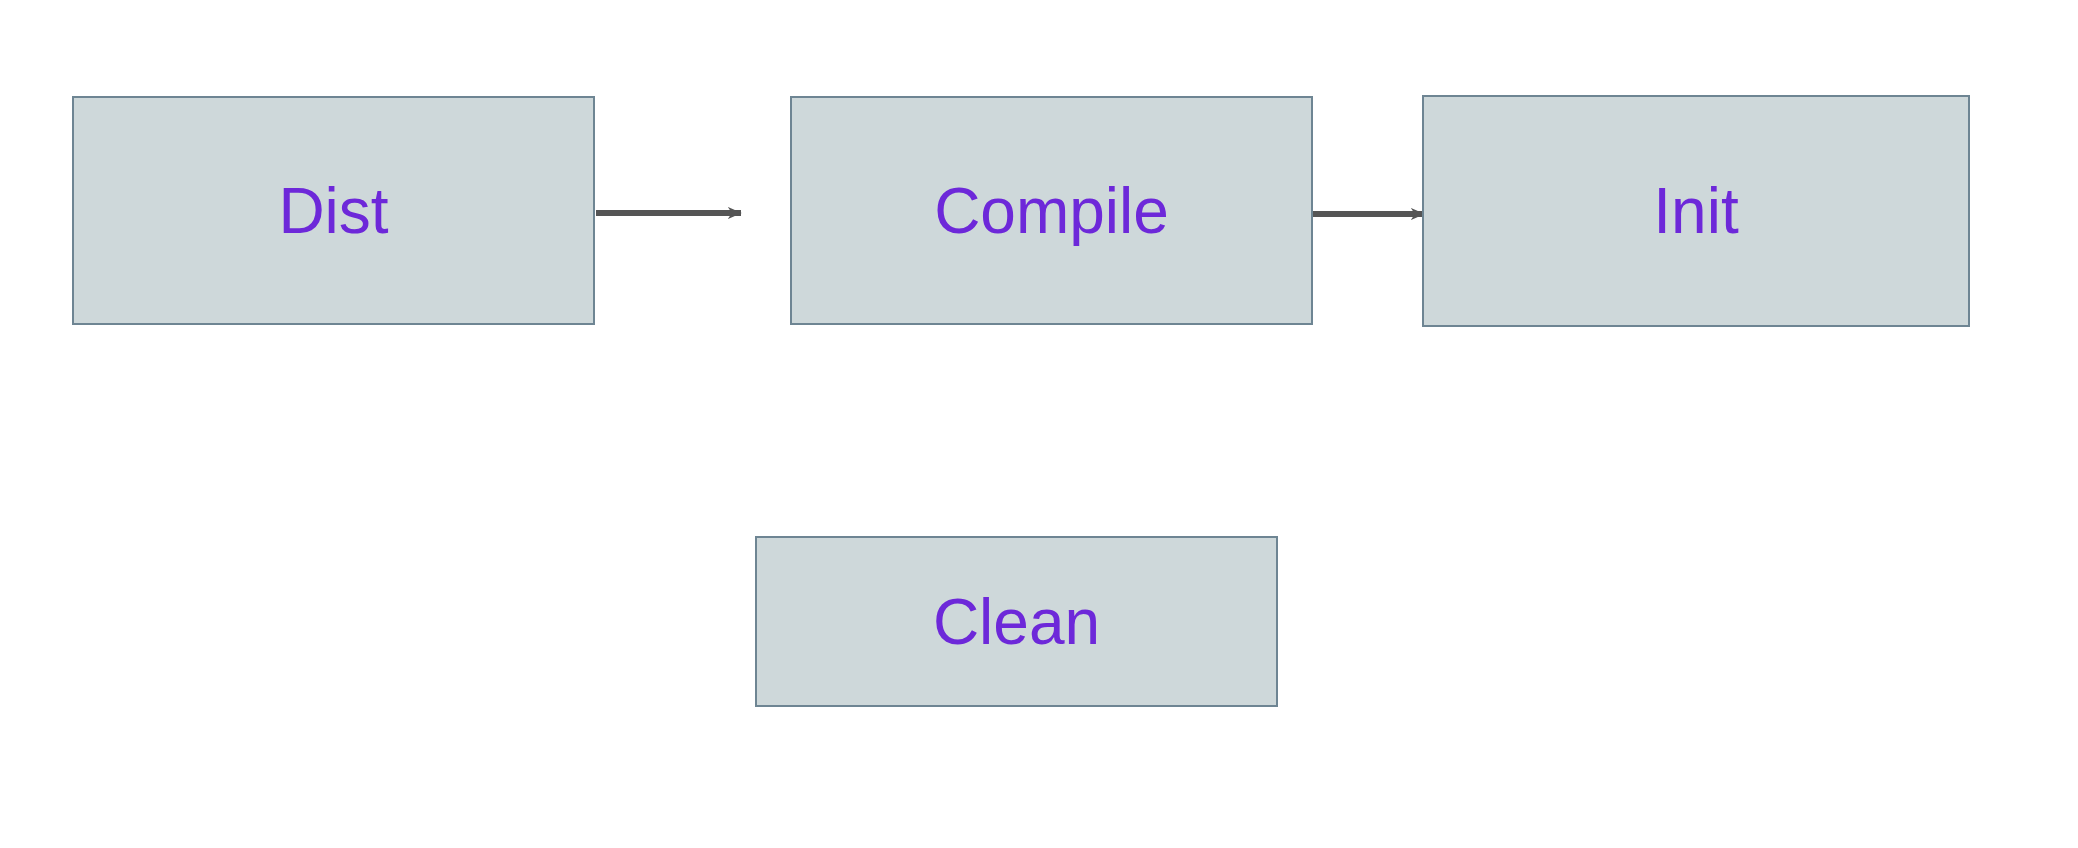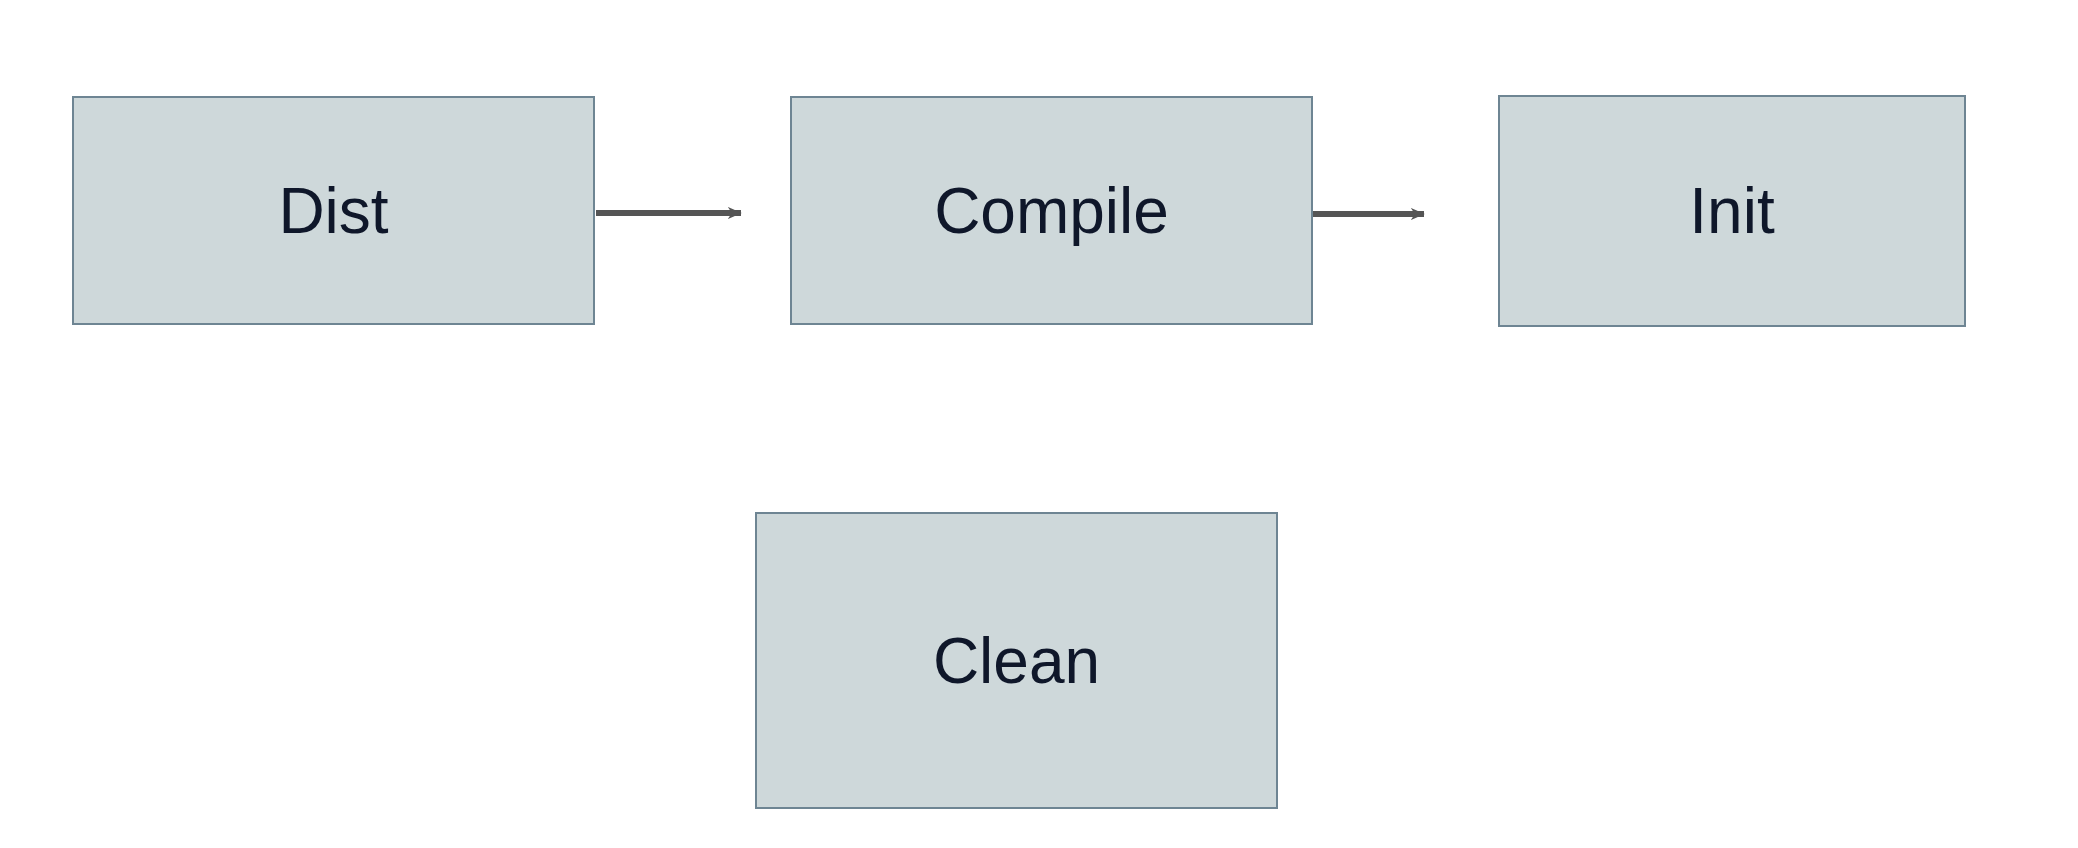--- a/index.html
+++ b/index.html
@@ -26,21 +26,21 @@
     display: flex;
     align-items: center;
     justify-content: center;
     user-select: none;
   }
   .node-label {
     font-family: "Liberation Sans", sans-serif;
     font-size: 64px;
     font-weight: 400;
     line-height: 1;
-    color: #0f172a;
+    color: #6d28d9;
     letter-spacing: 0px;
     white-space: nowrap;
   }
   .edge-layer {
     position: absolute;
     left: 0;
     top: 0;
     width: 2078px;
     height: 848px;
     pointer-events: none;
@@ -68,21 +68,21 @@
   </svg>
 
   <div class="node" style="left:72px; top:96px; width:523px; height:229px;">
     <span class="node-label">Dist</span>
   </div>
 
   <div class="node" style="left:755px; top:96px; width:523px; height:229px;margin-left:35px;">
     <span class="node-label">Compile</span>
   </div>
 
-  <div class="node" style="left:1498px; top:95px; width:468px; height:232px;">
+  <div class="node" style="left:1422px; top:95px; width:548px; height:232px;">
     <span class="node-label">Init</span>
   </div>
 
-  <div class="node" style="left:755px; top:512px; width:523px; height:297px;">
+  <div class="node" style="left:755px; top:536px; width:523px; height:171px;">
     <span class="node-label">Clean</span>
   </div>
 
 </div>
 
 </body></html>

